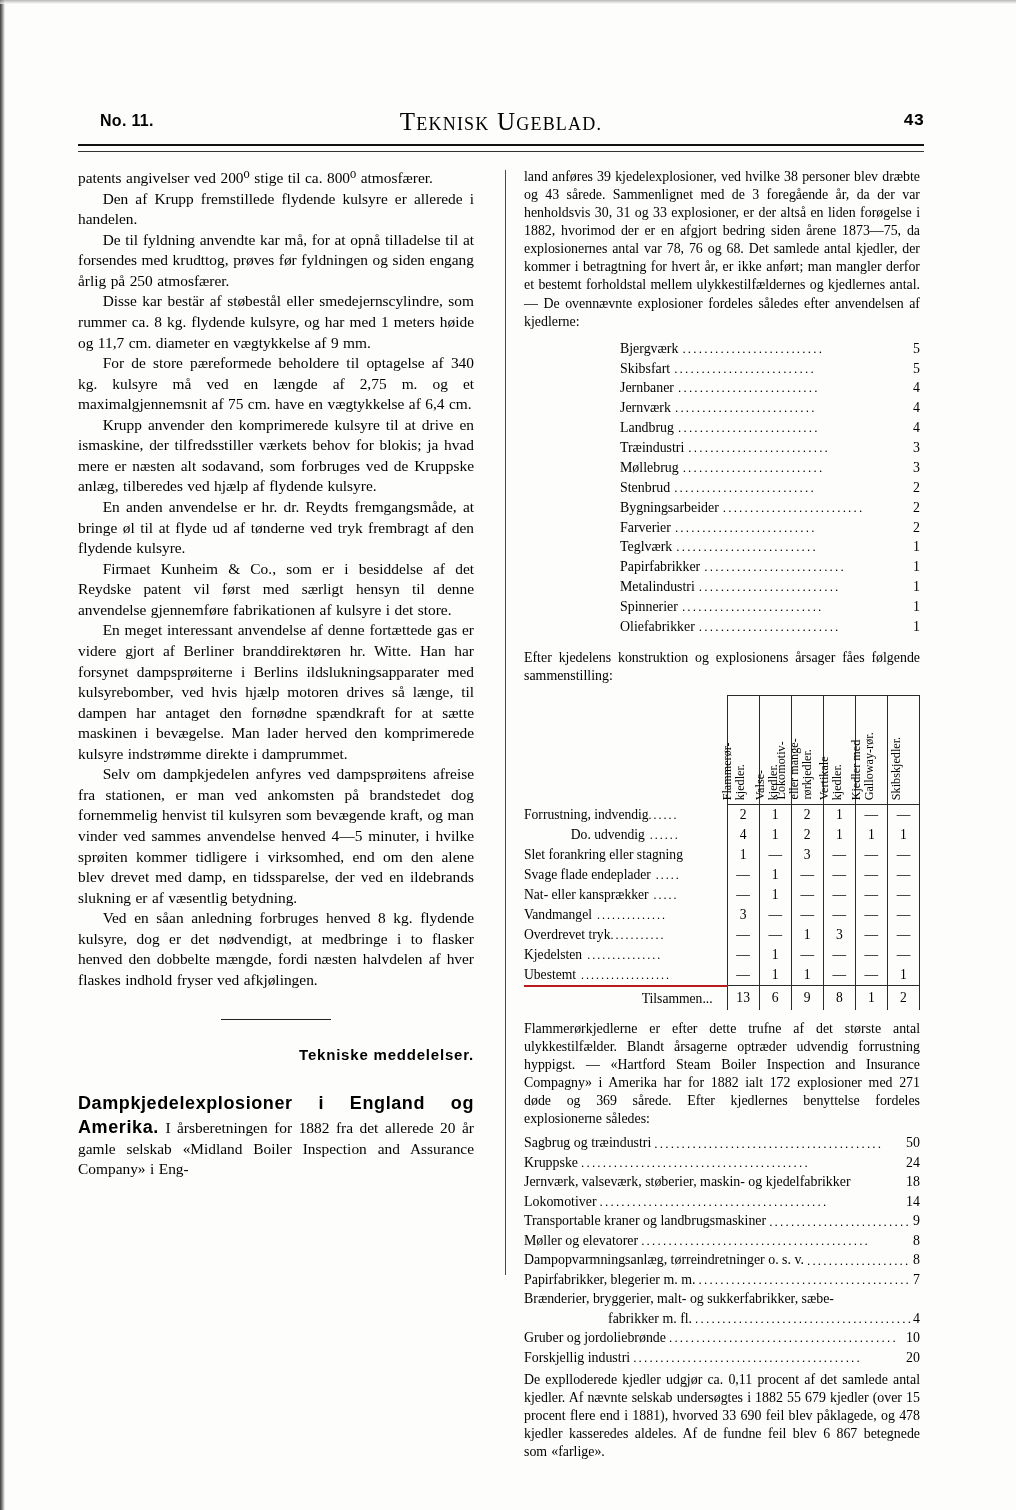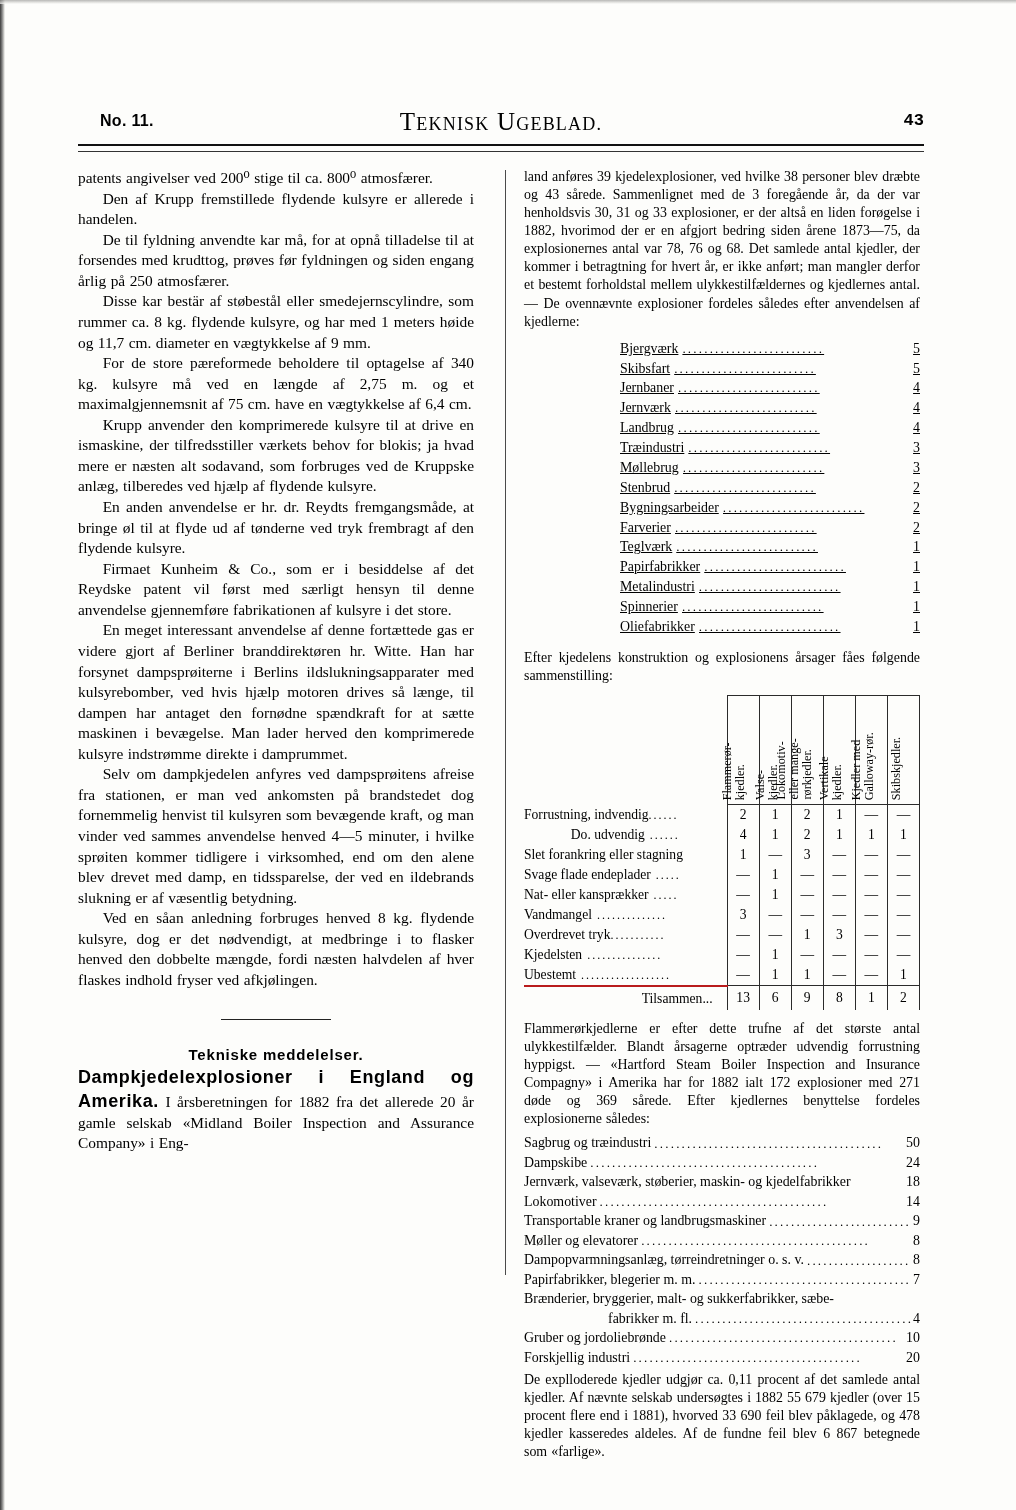--- a/index.html
+++ b/index.html
@@ -117,42 +117,41 @@
   .col-right p.noindent { text-indent: 0; }
 
   
   .short-rule {
     width: 110px;
     height: 0;
     border-top: 1px solid #222;
     margin: 28px auto 26px auto;
   }
   .section-title {
-    text-align: center;
+    text-align: right;
     font-family: "Liberation Sans", "DejaVu Sans", sans-serif;
     font-weight: bold;
     font-size: 15px;
     letter-spacing: .8px;
-    margin-bottom: 2px;
+    margin-bottom: 28px;
   }
   .run-in-head {
     font-family: "Liberation Sans", "DejaVu Sans", sans-serif;
     font-weight: bold;
     font-size: 18px;
     letter-spacing: .6px;
   }
 
   
   .leader-list {
     margin: 8px 0 12px 0;
     padding: 0 0 0 96px;
     list-style: none;
     font-size: 13.9px;
     line-height: 1.43;
-    text-decoration: underline;
   }
   .leader-list li {
     display: flex;
     align-items: baseline;
     white-space: nowrap;
   }
   .leader-list .lbl { flex: 0 0 auto; }
   .leader-list .dots {
     flex: 1 1 auto;
     overflow: hidden;
@@ -531,21 +530,21 @@
 
         <p class="noindent tail-note">Flammerørkjedlerne er efter dette trufne af det største antal ulykkestilfælder. Blandt årsagerne optræder udvendig forrustning hyppigst. — «Hartford Steam Boiler Inspection and Insurance Compagny» i Amerika har for 1882 ialt 172 explosioner med 271 døde og 369 sårede. Efter kjedlernes benyttelse fordeles explosionerne således:</p>
 
         <ul class="leader-wide">
           <li>
               <span class="lbl">Sagbrug og træindustri</span>
               <span class="dots">..........................................</span>
               <span class="val">50</span>
             </li>
           <li>
-              <span class="lbl">Dampskibe</span>
+              <span class="lbl">Kruppske</span>
               <span class="dots">..........................................</span>
               <span class="val">24</span>
             </li>
           <li>
               <span class="lbl">Jernværk, valseværk, støberier, maskin- og kjedelfabrikker</span>
               <span class="dots">&nbsp;</span>
               <span class="val">18</span>
             </li>
           <li>
               <span class="lbl">Lokomotiver</span>

